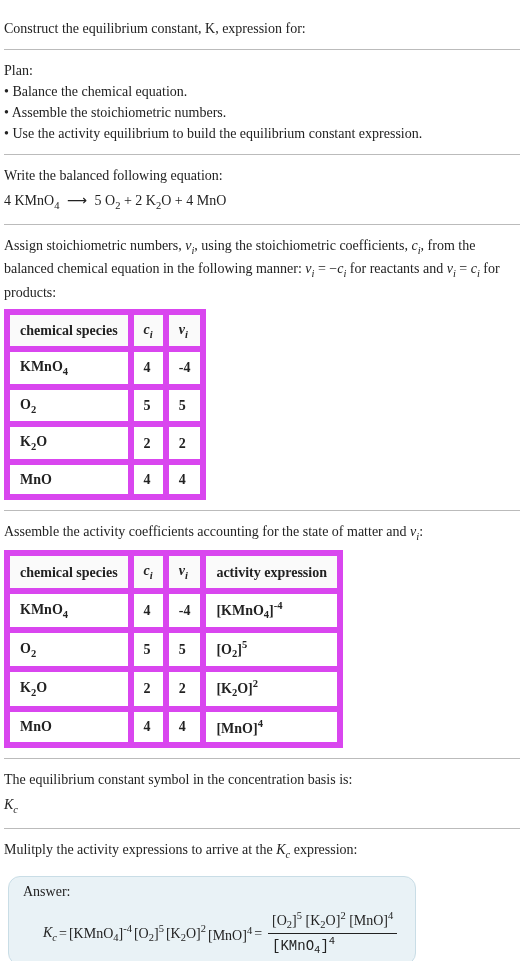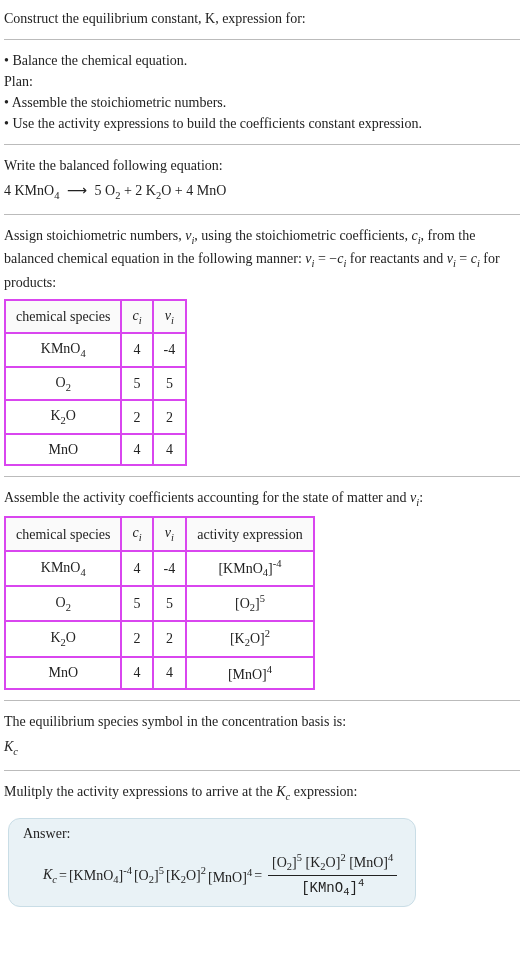--- a/index.html
+++ b/index.html
@@ -5,51 +5,50 @@
     * { box-sizing: border-box; margin: 0; padding: 0; }
     body {
       font-family: Georgia, 'Times New Roman', serif;
       font-size: 14px;
       line-height: 1.5;
       color: #222;
       background: #fff;
       width: 524px;
       padding: 8px 4px;
     }
-    .section { margin-bottom: 6px; }
+    .section { margin-bottom: 6px; margin-top: 10px; }
     .rule { border: none; border-top: 1px solid #bbb; margin: 10px 0; }
     .eqn { margin: 4px 0; }
     sub { font-size: 0.75em; vertical-align: sub; }
     sup { font-size: 0.75em; vertical-align: super; }
     .arrow { display: inline-block; margin: 0 4px; }
     table.data {
       border-collapse: collapse;
       margin: 6px 0;
       font-size: 14px;
     }
     table.data th, table.data td {
-      border: 2px solid #d946ef;
+      border: 6px solid #d946ef;
       padding: 4px 10px;
-      text-align: center;
-      font-weight: normal;
+      text-align: left;
+      font-weight: bold;
     }
     table.data th { background: #fafafa; }
     .italic { font-style: italic; }
     .answer-box {
       background: #e9f2f6;
       border: 1px solid #c9dde6;
       border-radius: 12px;
       padding: 4px 14px;
       margin: 8px 4px;
       display: inline-block;
     }
     .answer-label { margin-bottom: 6px; }
     .frac {
       display: inline-block;
-      text-align: center;
       vertical-align: middle;
       margin: 0 4px;
     }
     .frac .num { display: block; border-bottom: 1px solid #222; padding: 0 4px; }
     .frac .den { display: block; padding: 0 4px; font-family: Liberation Mono, monospace; }
     .kc-line { display: flex; align-items: center; flex-wrap: wrap; gap: 2px; padding-left: 20px;}
   </style>
 </head>
 <body>
 
@@ -57,24 +56,24 @@
 
 
 <div class="section">
   <div>Construct the equilibrium constant, K, expression for:</div>
 </div>
 
 <hr class="rule">
 
 
 <div class="section">
+  <div>Plan:</div>
   <div>• Balance the chemical equation.</div>
-  <div>Plan:</div>
   <div>• Assemble the stoichiometric numbers.</div>
-  <div>• Use the activity expressions to build the coefficients constant expression.</div>
+  <div>• Use the activity equilibrium to build the equilibrium constant expression.</div>
 </div>
 
 <hr class="rule">
 
 
 <div class="section">
   <div>Write the balanced following equation:</div>
   <div class="eqn">
     <span>4</span>
     <span> </span><span><span>KMnO</span><sub>4</sub></span>
@@ -168,21 +167,21 @@
       <td>[<span>MnO</span>]<sup>4</sup></td>
     </tr>
   </tbody>
     </table>
 </div>
 
 <hr class="rule">
 
 
 <div class="section">
-  <div>The equilibrium species symbol in the concentration basis is:</div>
+  <div>The equilibrium constant symbol in the concentration basis is:</div>
   <div class="eqn"><span class="italic"><span>K</span><sub>c</sub></span></div>
 </div>
 
 <hr class="rule">
 
 
 <div class="section">
   <div>
     <span>Mulitply the activity expressions to arrive at the </span><span class="italic">K<sub>c</sub></span><span> expression:</span>
   </div>

